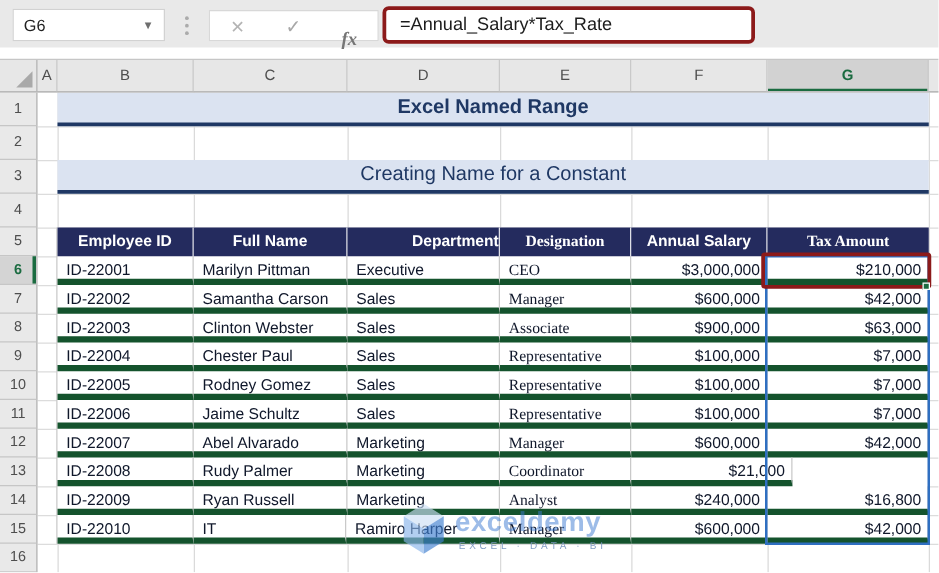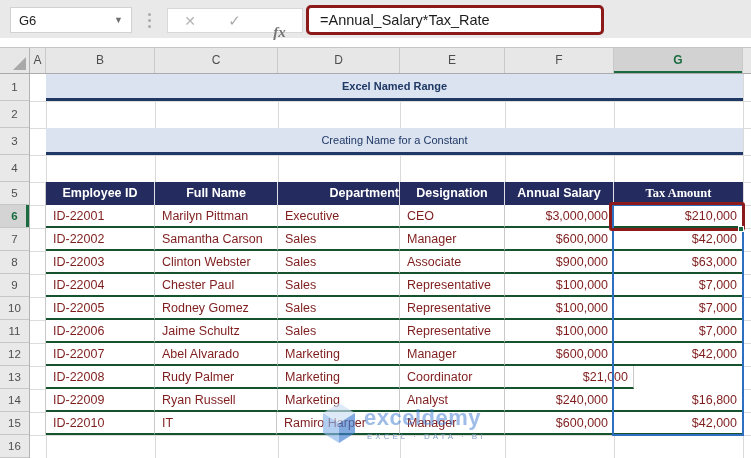--- a/index.html
+++ b/index.html
@@ -44,36 +44,36 @@
   .hline { position:absolute; left:30px; width:721px; height:1px; background:#dcdcdc; z-index:1; }
 
   .gutter { position:absolute; left:0; top:0; width:30px; height:384px; background:#e9e9e9;
             border-right:1px solid #b3b3b3; z-index:3; }
   .gcell { border-bottom:1px solid #c6c6c6; text-align:center; font-size:11.5px; color:#4e4e4e; }
   .gcell.h27 { height:27px; line-height:26px; }
   .gcell.h23 { height:23px; line-height:22px; }
   .gcell.sel { background:#d4d4d4; color:#1a6b40; font-weight:bold; box-shadow: inset -3px 0 0 #1a6b40; }
 
   .banner { position:absolute; left:46px; width:697px; height:27px; background:#dbe3f1;
-            border-bottom:3px solid #1f3864; text-align:center; font-size:11px; color:#1f3864;
+            border-bottom:3px solid #1f3864; text-align:center; font-size:16px; color:#1f3864;
             line-height:24px; z-index:2; }
   .banner.b1 { top:0; font-weight:bold; }
   .banner.b2 { top:54px; font-weight:normal; }
 
   .xtable { position:absolute; left:46px; top:108px; width:697px; z-index:2;
             box-shadow:-1px 0 0 #c9c9c9; background:#fff; }
   .trow { display:flex; height:23px; }
   .hrow { background:#242b5e; }
   .hcell { color:#fff; font-weight:bold; font-size:12.5px; text-align:center; line-height:23px;
            border-right:1px solid rgba(255,255,255,0.85); }
   .hcell:last-child { border-right:none;font-family:Liberation Serif, serif; }
-  .dcell { font-size:12.5px; color:#7f1d1d; line-height:22px; border-right:1px solid #c9c9c9;
-           border-bottom:2px solid #14532d; white-space:nowrap; overflow:visible; }
+  .dcell { font-size:12.5px; color:#0f172a; line-height:22px; border-right:1px solid #c9c9c9;
+           border-bottom:5px solid #14532d; white-space:nowrap; overflow:visible; }
   .c1 { width:109px; } .c2 { width:123px; } .c3 { width:122px;text-align:right; }
-  .c4 { width:105px; } .c5 { width:109px; } .c6 { width:129px; }
+  .c4 { width:105px;font-family:Liberation Serif, serif; } .c5 { width:109px; } .c6 { width:129px; }
   .txt { padding-left:7px; text-align:left; }
   .money { padding-right:5px; text-align:right; }
 
   .range-outline { position:absolute; left:612px; top:130px; width:132px; height:232px;
                    border:2px solid #2f6fc1; z-index:4; pointer-events:none; }
   .active-box { position:absolute; left:609px; top:128px; width:136px; height:29px;
                 border:3px solid #8c1a1a; border-radius:3px; z-index:5; pointer-events:none; }
   .fill-handle { position:absolute; left:738px; top:152px; width:6px; height:6px;
                  background:#1a6b40; border:1px solid #fff; z-index:6; }
 

